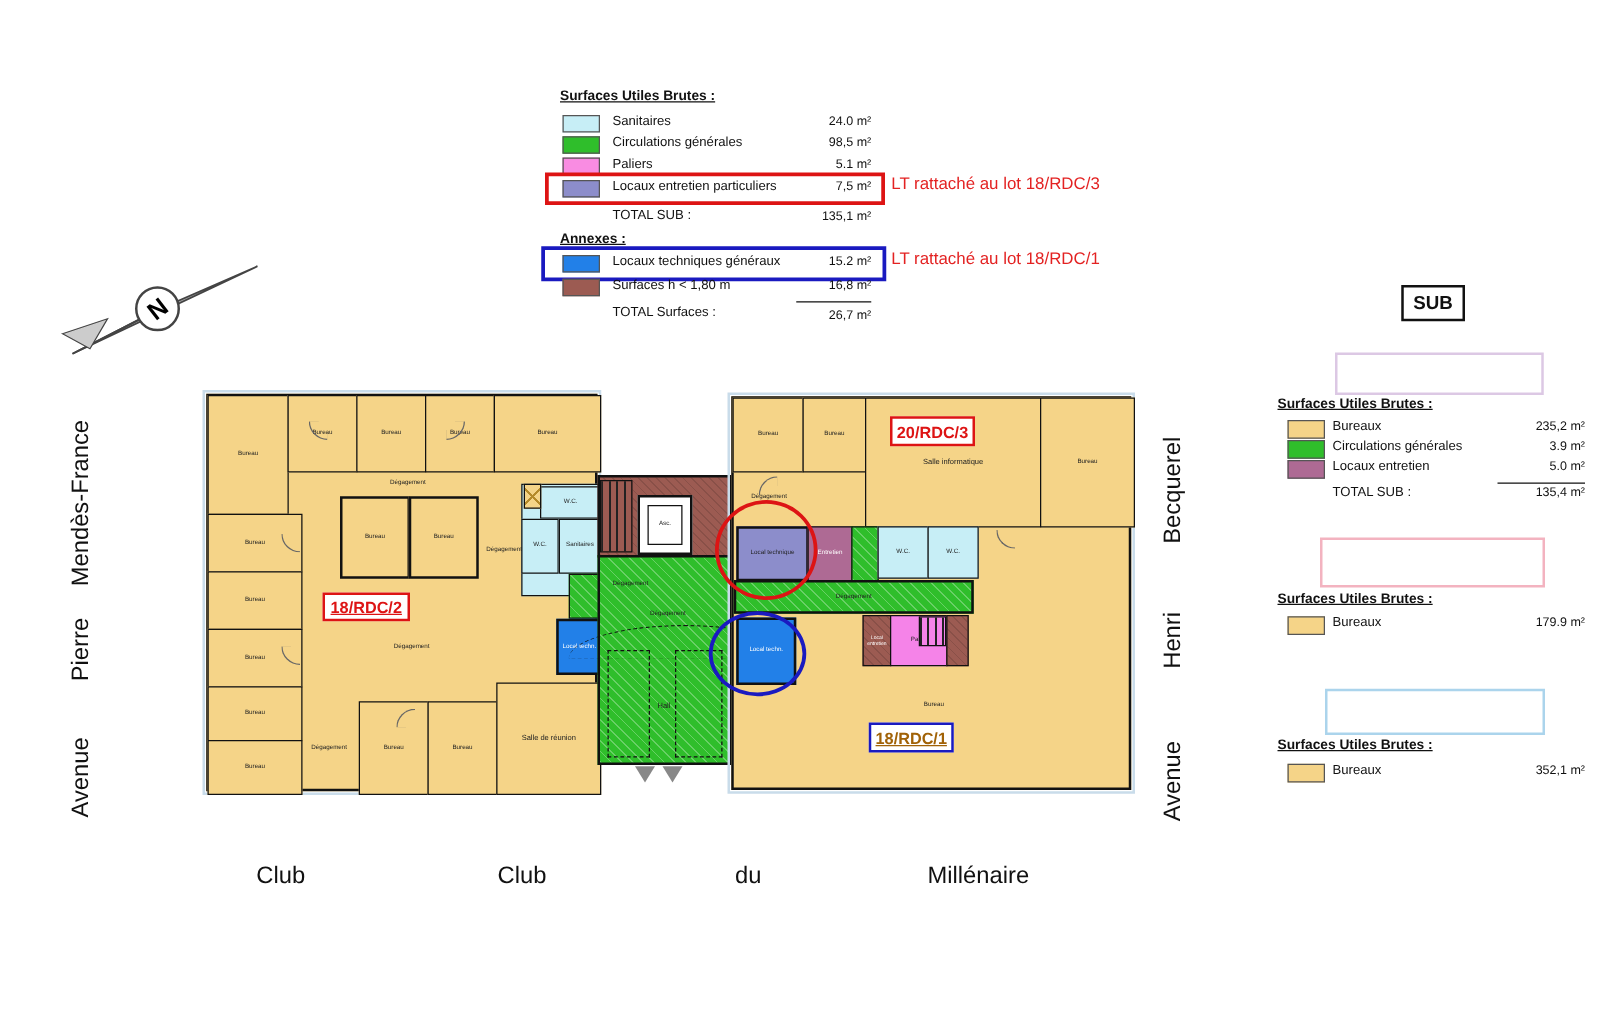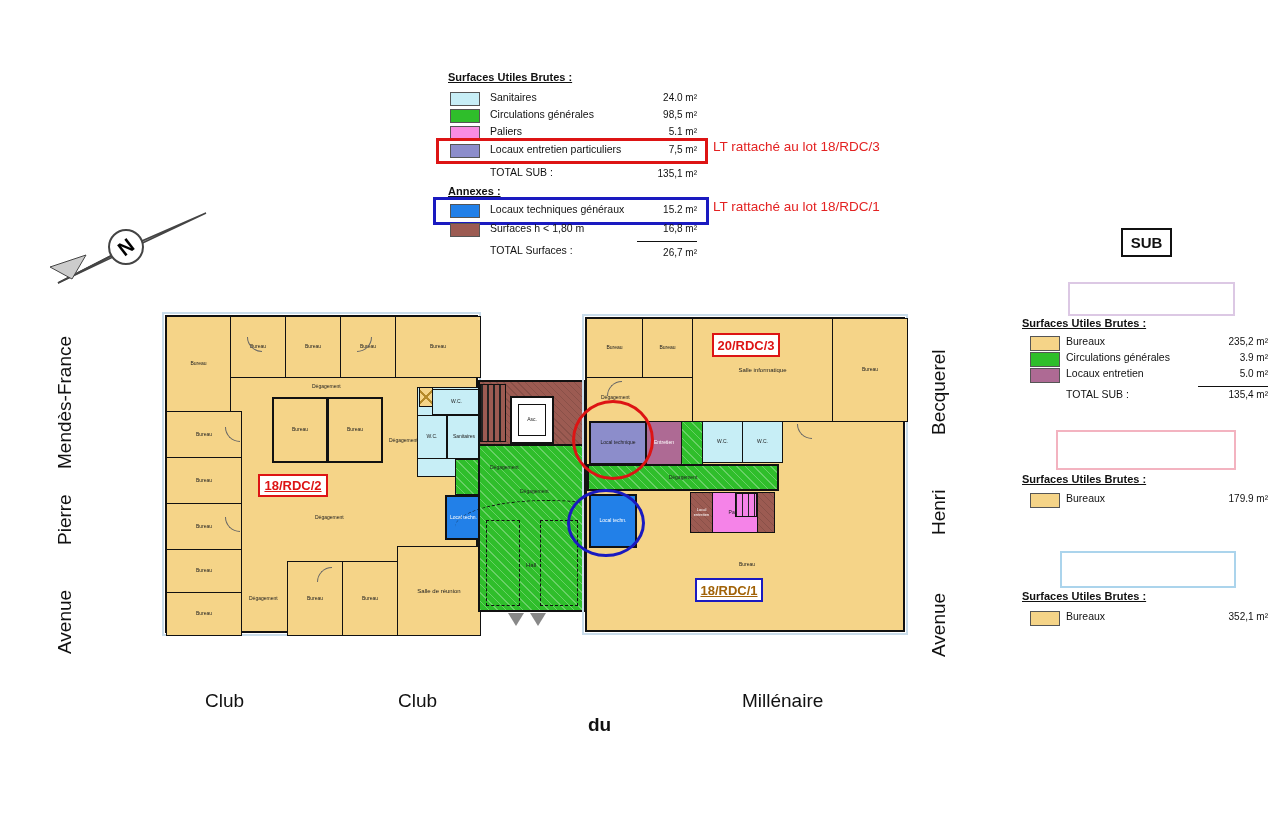--- a/index.html
+++ b/index.html
@@ -72,21 +72,21 @@
   <span class="vtext" style="left:76px;top:632px;">Avenue</span>
   <span class="vtext" style="left:76px;top:523px;">Pierre</span>
   <span class="vtext" style="left:76px;top:447px;">Mendès-France</span>
 
   <span class="vtext" style="left:950px;top:635px;">Avenue</span>
   <span class="vtext" style="left:950px;top:513px;">Henri</span>
   <span class="vtext" style="left:950px;top:413px;">Becquerel</span>
 
   <span class="street-b" style="left:205px;top:690px;">Club</span>
   <span class="street-b" style="left:398px;top:690px;">Club</span>
-  <span class="street-b" style="left:588px;top:714px;font-weight:bold;">du</span>
+  <span class="street-b" style="left:588px;top:690px;">du</span>
   <span class="street-b" style="left:742px;top:690px;">Millénaire</span>
 
   <div class="abs leg-h" style="left:448px;top:71px;">Surfaces Utiles Brutes :</div>
 
   <div class="abs swatch" style="left: 450px; top: 92px; width: 28px; height: 12px; background: rgb(199, 238, 246);"></div>
   <div class="abs leg-label" style="left:490px;top:91px;">Sanitaires</div>
   <div class="abs leg-val" style="left:637px;top:92px;width:60px;">24.0 m²</div>
 
   <div class="abs swatch" style="left: 450px; top: 109px; width: 28px; height: 12px; background: rgb(47, 190, 43);"></div>
   <div class="abs leg-label" style="left:490px;top:108px;">Circulations générales</div>

